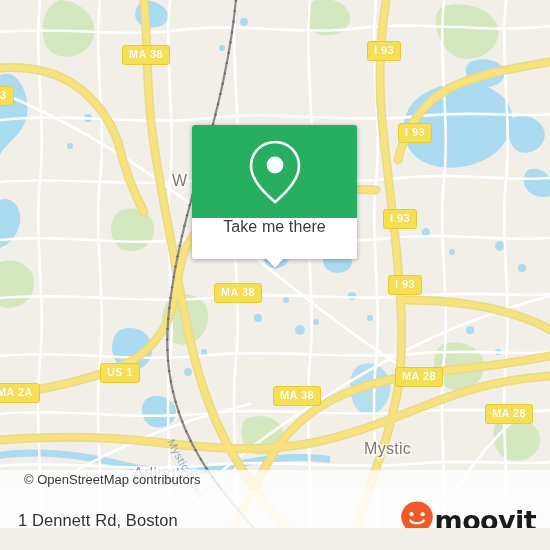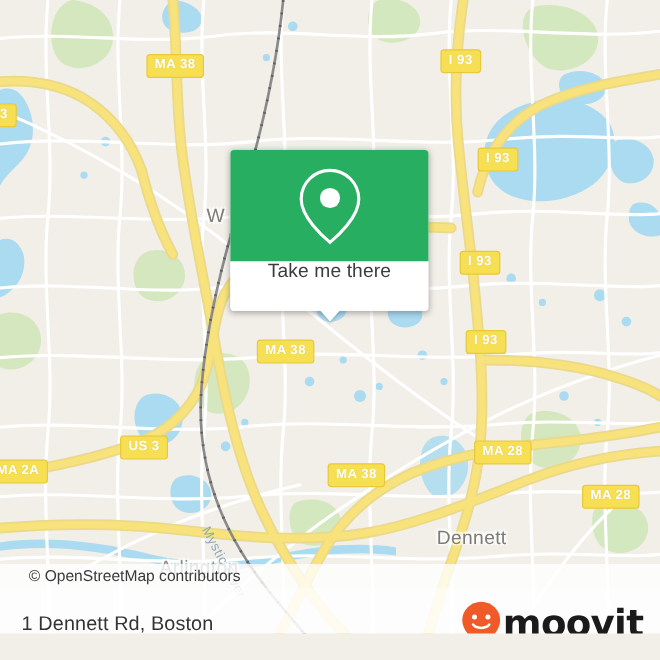--- a/index.html
+++ b/index.html
@@ -118,21 +118,21 @@
   #footer-address {
     color:#333333;
     font-size:16.5px;
     letter-spacing:.1px;
     font-family:"Liberation Sans", sans-serif;
     white-space:nowrap;
   }
   #brand { display:flex; align-items:center; gap:1px; }
   #brand-wordmark {
     color:#1b1b1b;
-    font-size:31px;
+    font-size:27px;
     font-weight:bold;
     letter-spacing:-.6px;
     line-height:1;
     font-family:"DejaVu Sans", sans-serif;
   }
 </style>
 </head>
 <body>
 
 <div id="root">
@@ -280,28 +280,28 @@
       </g>
     </svg>
 
     <div class="shield" style="left:122px; top:45px;">MA 38</div>
     <div class="shield" style="left:367px; top:41px;">I 93</div>
     <div class="shield" style="left:-7px; top:86px;">3</div>
     <div class="shield" style="left:398px; top:123px;">I 93</div>
     <div class="shield" style="left:383px; top:209px;">I 93</div>
     <div class="shield" style="left:214px; top:283px;">MA 38</div>
     <div class="shield" style="left:388px; top:275px;">I 93</div>
-    <div class="shield" style="left:100px; top:363px;">US 3</div>
+    <div class="shield" style="left:100px; top:363px;">US 1</div>
     <div class="shield" style="left:-10px; top:383px;">MA 2A</div>
     <div class="shield" style="left:395px; top:367px;">MA 28</div>
     <div class="shield" style="left:273px; top:386px;">MA 38</div>
     <div class="shield" style="left:485px; top:404px;">MA 28</div>
 
     <div class="place-label" style="left:172px; top:172px;">W</div>
-    <div class="place-label" style="left:364px; top:440px;">Dennett</div>
+    <div class="place-label" style="left:364px; top:440px;">Mystic</div>
     <div class="place-label" style="left:133px; top:465px; font-size:16px; color:#8d8d8d;">Arlington</div>
 
     <div class="water-label" style="left:176px; top:437px; transform:rotate(62deg); transform-origin:left top;">Mystic River</div>
   </div>
 
   <div id="popup">
     <div id="popup-top">
       <svg width="54" height="66" viewBox="0 0 54 66">
         <path d="M27,3 C13.8,3 3,13.6 3,26.8 C3,42 21,58 27,63 C33,58 51,42 51,26.8 C51,13.6 40.2,3 27,3 Z" fill="none" stroke="#ffffff" stroke-width="2.6"></path>
         <circle cx="27" cy="26" r="8.4" fill="#ffffff"></circle>

